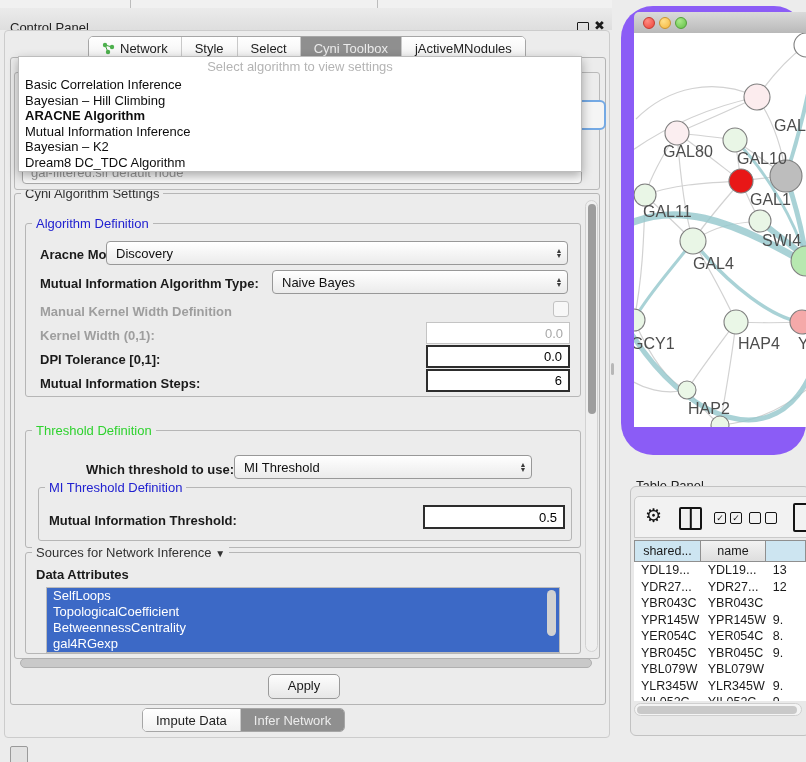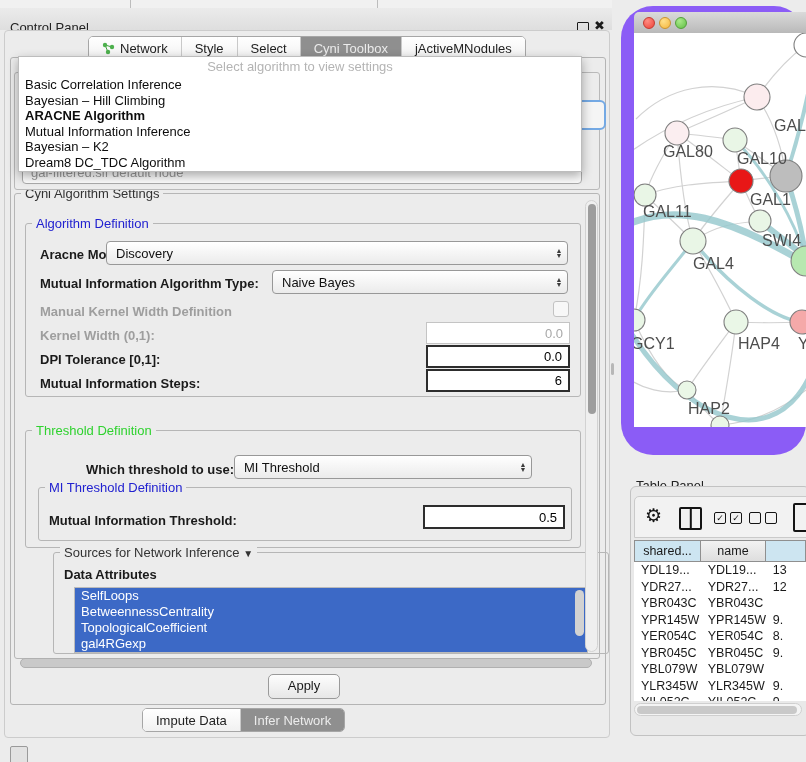--- a/index.html
+++ b/index.html
@@ -44,21 +44,21 @@
   .groupbox{position:absolute;border:1px solid #b6b6b6;border-radius:3px;}
   .legend{position:absolute;top:-8px;left:6px;background:#ececec;padding:0 4px;font-size:13px;}
   .legend.blue{color:#2121d0;}
   .legend.green{color:#2fd22f;}
   .legend.plain{color:#333;}
 
   #settings-group{left:14px;top:193px;width:584px;height:464px;}
   #algdef-group{left:10px;top:29px;width:554px;height:172px;}
   #threshold-group{left:10px;top:236px;width:554px;height:116px;}
   #mithr-group{left:12px;top:56px;width:532px;height:52px;}
-  #sources-group{left:10px;top:358px;width:554px;height:100px;margin-left:28px;}
+  #sources-group{left:10px;top:358px;width:554px;height:100px;}
 
   .lbl{position:absolute;font-size:13px;}
   .lbl.b{font-weight:bold;}
   .lbl.dim{color:#9e9e9e;font-weight:bold;}
 
   .combo{position:absolute;height:24px;border:1px solid #989898;border-radius:4px;
          background:linear-gradient(#ffffff,#ebebeb);display:flex;align-items:center;box-sizing:border-box;}
   .combo .cval{flex:1;padding-left:9px;font-size:13px;color:#111;}
   .combo .spin{width:16px;display:flex;flex-direction:column;align-items:center;justify-content:center;color:#3c3c3c;}
   .combo .spin i{font-style:normal;font-size:7px;line-height:5px;}
@@ -241,22 +241,22 @@
     </div>
 
     <div id="sources-group" class="groupbox">
       <div class="legend plain">
         <span>Sources for Network Inference</span> <span id="sources-title-arrow">▼</span>
       </div>
       <div class="lbl b" style="left:10px;top:14px;">Data Attributes</div>
       <div id="attr-list">
         <div id="attr-items">
             <div class="attr-item">SelfLoops</div>
+            <div class="attr-item">TopologicalCoefficient</div>
             <div class="attr-item">BetweennessCentrality</div>
-            <div class="attr-item">TopologicalCoefficient</div>
             <div class="attr-item">gal4RGexp</div>
           </div>
         <div id="list-thumb"></div>
       </div>
     </div>
 
     <div id="vscroll" class="abs">
       <div id="vscroll-thumb"></div>
     </div>
   </div>

